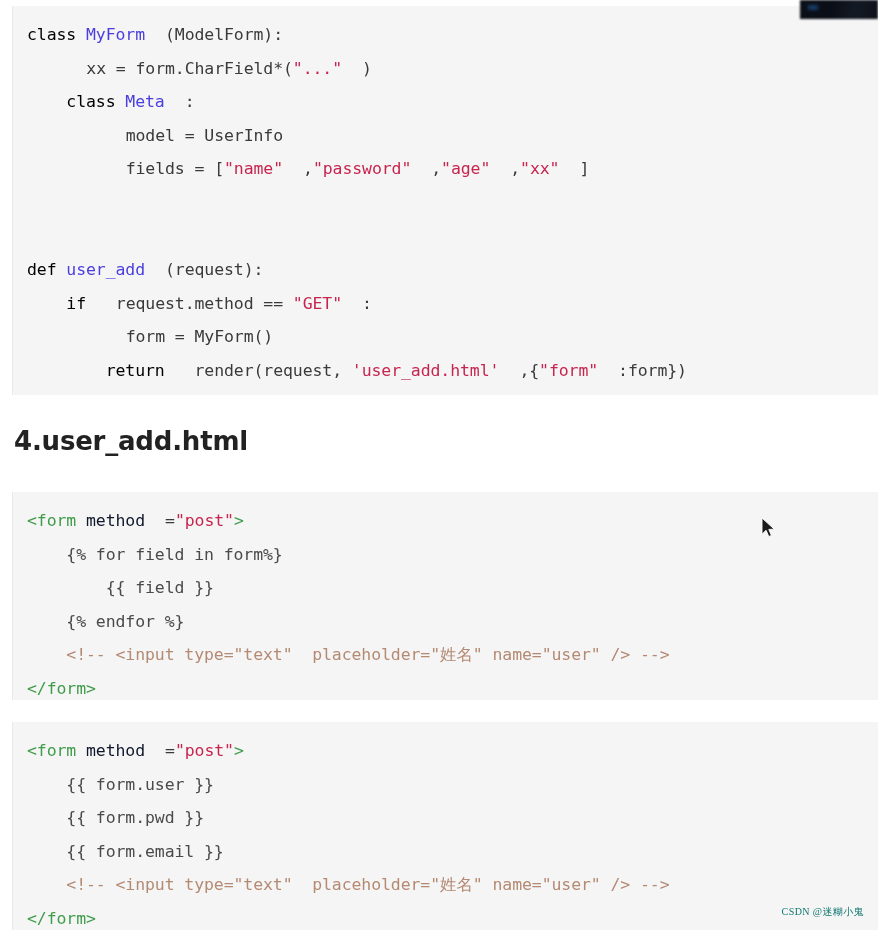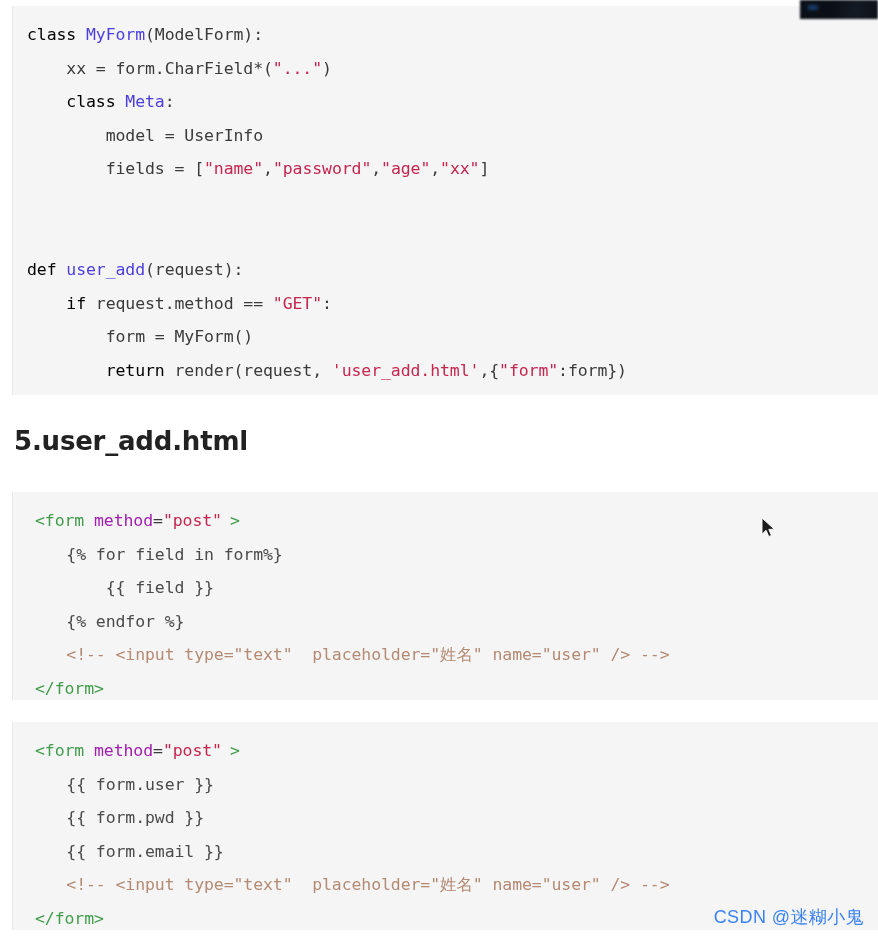--- a/index.html
+++ b/index.html
@@ -61,23 +61,23 @@
   #code-block-python  { top: 6px;   height: 389px; }
   #code-block-html-1  { top: 492px; height: 208px; }
   #code-block-html-2  { top: 722px; height: 208px; }
 
   .code-line { height: 33.6px; white-space: pre; }
 
   
   .tok-kw        { color: #000000; }      
   .tok-fn        { color: #4b3ede; }      
   .tok-str       { color: #c7254e; }      
-  .tok-plain     { color: #3a3a3a; }
-  .tok-tag       { color: #3f9c49; margin-left: 8px; }      
-  .tok-attr      { color: #a21caf; }      
+  .tok-plain     { color: #3a3a3a; margin-left: 20px; }
+  .tok-tag       { color: #3f9c49; }      
+  .tok-attr      { color: #0f172a; }      
   .tok-comment   { color: #b48a72; }      
   .tok-tmpl      { color: #4a4a4a; text-align: center; }      
 
   
   #section-heading {
     position: absolute;
     left: 14px;
     top: 421px;
     font-family: "DejaVu Sans", "Liberation Sans", sans-serif;
     font-size: 26px;
@@ -85,23 +85,23 @@
     color: #222222;
     letter-spacing: -0.2px;
     line-height: 40px;
   }
 
   
   #csdn-watermark {
     position: absolute;
     right: 14px;
     top: 905px;
-    font-family: Liberation Sans, sans-serif;
-    font-size: 18px;
-    color: #3b82f6;
+    font-family: Liberation Serif, serif;
+    font-size: 10px;
+    color: #0f766e;
     letter-spacing: .4px;
     white-space: nowrap;
   }
 
   
   #mouse-cursor {
     position: absolute;
     left: 761px;
     top: 517px;
     width: 16px;
@@ -110,21 +110,21 @@
     pointer-events: none;
   }
 </style>
 </head>
 <body>
 
 <div id="corner-fragment" class="corner-fragment"></div>
 
 <div id="code-block-python" class="code-block"><div class="code-line"><span class="tok-kw">class </span><span class="tok-fn">MyForm</span><span class="tok-plain">(ModelForm):</span></div><div class="code-line"><span class="tok-plain">    xx = form.CharField*(</span><span class="tok-str">"..."</span><span class="tok-plain">)</span></div><div class="code-line"><span class="tok-kw">    class </span><span class="tok-fn">Meta</span><span class="tok-plain">:</span></div><div class="code-line"><span class="tok-plain">        model = UserInfo</span></div><div class="code-line"><span class="tok-plain">        fields = [</span><span class="tok-str">"name"</span><span class="tok-plain">,</span><span class="tok-str">"password"</span><span class="tok-plain">,</span><span class="tok-str">"age"</span><span class="tok-plain">,</span><span class="tok-str">"xx"</span><span class="tok-plain">]</span></div><div class="code-line">&nbsp;</div><div class="code-line">&nbsp;</div><div class="code-line"><span class="tok-kw">def </span><span class="tok-fn">user_add</span><span class="tok-plain">(request):</span></div><div class="code-line"><span class="tok-kw">    if </span><span class="tok-plain">request.method == </span><span class="tok-str">"GET"</span><span class="tok-plain">:</span></div><div class="code-line"><span class="tok-plain">        form = MyForm()</span></div><div class="code-line"><span class="tok-kw">        return </span><span class="tok-plain">render(request, </span><span class="tok-str">'user_add.html'</span><span class="tok-plain">,{</span><span class="tok-str">"form"</span><span class="tok-plain">:form})</span></div></div>
 
-<div id="section-heading">5.user_add.html</div>
+<div id="section-heading">4.user_add.html</div>
 
 <div id="code-block-html-1" class="code-block"><div class="code-line"><span class="tok-tag">&lt;form </span><span class="tok-attr">method</span><span class="tok-plain">=</span><span class="tok-str">"post"</span><span class="tok-tag">&gt;</span></div><div class="code-line"><span class="tok-tmpl">    {% for field in form%}</span></div><div class="code-line"><span class="tok-tmpl">        {{ field }}</span></div><div class="code-line"><span class="tok-tmpl">    {% endfor %}</span></div><div class="code-line"><span class="tok-comment">    &lt;!-- &lt;input type="text"  placeholder="姓名" name="user" /&gt; --&gt;</span></div><div class="code-line"><span class="tok-tag">&lt;/form&gt;</span></div></div>
 
 <div id="code-block-html-2" class="code-block"><div class="code-line"><span class="tok-tag">&lt;form </span><span class="tok-attr">method</span><span class="tok-plain">=</span><span class="tok-str">"post"</span><span class="tok-tag">&gt;</span></div><div class="code-line"><span class="tok-tmpl">    {{ form.user }}</span></div><div class="code-line"><span class="tok-tmpl">    {{ form.pwd }}</span></div><div class="code-line"><span class="tok-tmpl">    {{ form.email }}</span></div><div class="code-line"><span class="tok-comment">    &lt;!-- &lt;input type="text"  placeholder="姓名" name="user" /&gt; --&gt;</span></div><div class="code-line"><span class="tok-tag">&lt;/form&gt;</span></div></div>
 
 <div id="csdn-watermark">CSDN @迷糊小鬼</div>
 
 <svg id="mouse-cursor" viewBox="0 0 16 22" style="left: 761px; top: 517px;">
   <path d="M1 1 L1 17.2 L5.1 13.3 L7.8 19.6 L10.4 18.4 L7.8 12.4 L13.3 12.2 Z" fill="#1b1b1b" stroke="#ffffff" stroke-width="0.9"></path>
 </svg>

